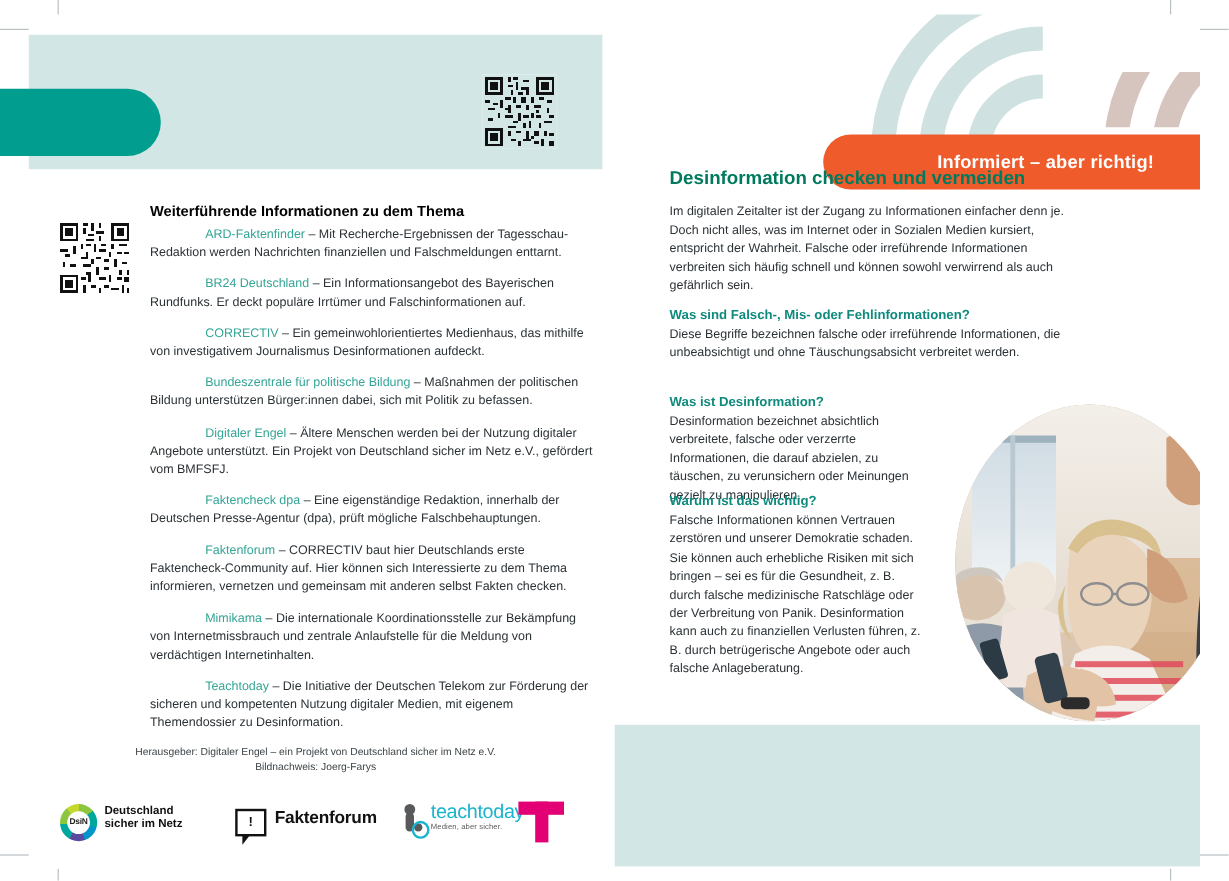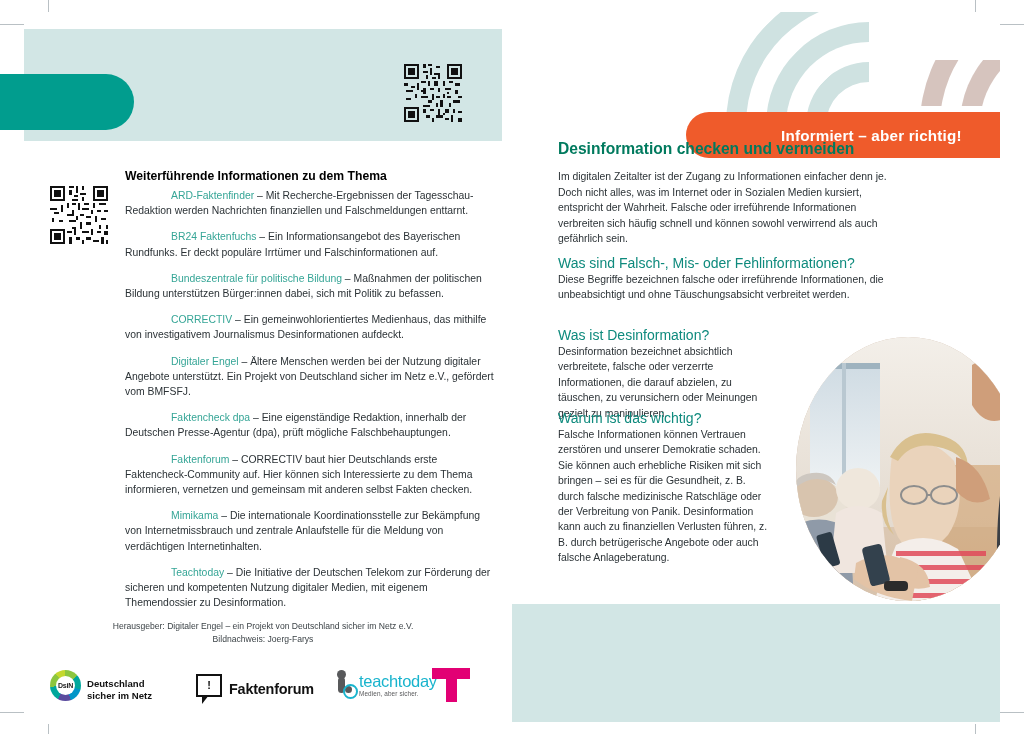--- a/index.html
+++ b/index.html
@@ -54,21 +54,21 @@
   .link-name{color:#35a596;margin-left:46px;}
 
   .credits{
     position:absolute;left:0;top:608px;width:478px;text-align:center;
     font-size:8.6px;line-height:12.6px;color:#3c4347;
   }
 
   .logos{
     position:absolute;left:0;top:650px;width:478px;height:56px;
   }
-  .logo{position:absolute;display:flex;align-items:flex-end;}
+  .logo{position:absolute;display:flex;align-items:flex-start;}
 
   
   .dsin-ring{
     width:31px;height:31px;border-radius:50%;
     background:conic-gradient(#8cc63f 0deg 50deg,#00a79d 50deg 105deg,#0095c8 105deg 160deg,
                #5a4b9e 160deg 210deg,#00a79d 210deg 265deg,#8cc63f 265deg 320deg,#c4d82e 320deg 360deg);
     position:relative;flex:none;
   }
   .dsin-ring:after{
     content:"";position:absolute;inset:6px;background:#fff;border-radius:50%;
@@ -144,21 +144,21 @@
     position:absolute;left:46px;top:128px;width:400px;
     color:#007a5e;font-size:15.6px;font-weight:bold;letter-spacing:0;
   }
   .r-intro{
     position:absolute;left:46px;top:157px;width:334px;
     font-size:10.4px;line-height:15.6px;color:#2b3236;
   }
 
   .sec{position:absolute;left:46px;}
   .sec h3{
-    margin:0 0 1px 0;color:#0e8a7d;font-size:14px;font-weight:normal;line-height:16px;
+    margin:0 0 1px 0;color:#0e8a7d;font-size:11px;font-weight:bold;line-height:16px;
   }
   .sec p{margin:0;font-size:10.4px;line-height:15.4px;color:#2b3236;}
   .sec1{top:243px;width:336px;}
   .sec2{top:315px;width:218px;}
   .sec3{top:398px;width:214px;}
 
   .photo{
     position:absolute;left:284px;top:325px;width:224px;height:264px;
     border-radius:50%;overflow:hidden;background:#cbb6a4;
   }
@@ -311,23 +311,23 @@
         <rect x="21" y="26" width="3" height="1"></rect>
           <rect x="25" y="25" width="1" height="3"></rect>
         <rect x="27" y="26" width="1" height="2"></rect>
       </g>
     </svg>
 
     <div class="links-wrap">
       <div class="links-title">Weiterführende Informationen zu dem Thema</div>
       <div id="links-list">
           <div class="link-item"><span class="link-name">ARD-Faktenfinder</span><span> – Mit Recherche-Ergebnissen der Tagesschau-Redaktion werden Nachrichten finanziellen und Falschmeldungen enttarnt.</span></div>
-          <div class="link-item"><span class="link-name">BR24 Faktenfuchs</span><span> – Ein Informationsangebot des Bayerischen Rundfunks. Er deckt populäre Irrtümer und Falschinformationen auf.</span></div>
+          <div class="link-item"><span class="link-name">BR24 Deutschland</span><span> – Ein Informationsangebot des Bayerischen Rundfunks. Er deckt populäre Irrtümer und Falschinformationen auf.</span></div>
+          <div class="link-item"><span class="link-name">CORRECTIV</span><span> – Ein gemeinwohlorientiertes Medienhaus, das mithilfe von investigativem Journalismus Desinformationen aufdeckt.</span></div>
           <div class="link-item"><span class="link-name">Bundeszentrale für politische Bildung</span><span> – Maßnahmen der politischen Bildung unterstützen Bürger:innen dabei, sich mit Politik zu befassen.</span></div>
-          <div class="link-item"><span class="link-name">CORRECTIV</span><span> – Ein gemeinwohlorientiertes Medienhaus, das mithilfe von investigativem Journalismus Desinformationen aufdeckt.</span></div>
           <div class="link-item"><span class="link-name">Digitaler Engel</span><span> – Ältere Menschen werden bei der Nutzung digitaler Angebote unterstützt. Ein Projekt von Deutschland sicher im Netz e.V., gefördert vom BMFSFJ.</span></div>
           <div class="link-item"><span class="link-name">Faktencheck dpa</span><span> – Eine eigenständige Redaktion, innerhalb der Deutschen Presse-Agentur (dpa), prüft mögliche Falschbehauptungen.</span></div>
           <div class="link-item"><span class="link-name">Faktenforum</span><span> – CORRECTIV baut hier Deutschlands erste Faktencheck-Community auf. Hier können sich Interessierte zu dem Thema informieren, vernetzen und gemeinsam mit anderen selbst Fakten checken.</span></div>
           <div class="link-item"><span class="link-name">Mimikama</span><span> – Die internationale Koordinationsstelle zur Bekämpfung von Internetmissbrauch und zentrale Anlaufstelle für die Meldung von verdächtigen Internetinhalten.</span></div>
           <div class="link-item"><span class="link-name">Teachtoday</span><span> – Die Initiative der Deutschen Telekom zur Förderung der sicheren und kompetenten Nutzung digitaler Medien, mit eigenem Themendossier zu Desinformation.</span></div>
         </div>
     </div>
 
     <div class="credits">
       <div>Herausgeber: Digitaler Engel – ein Projekt von Deutschland sicher im Netz e.V.</div>

